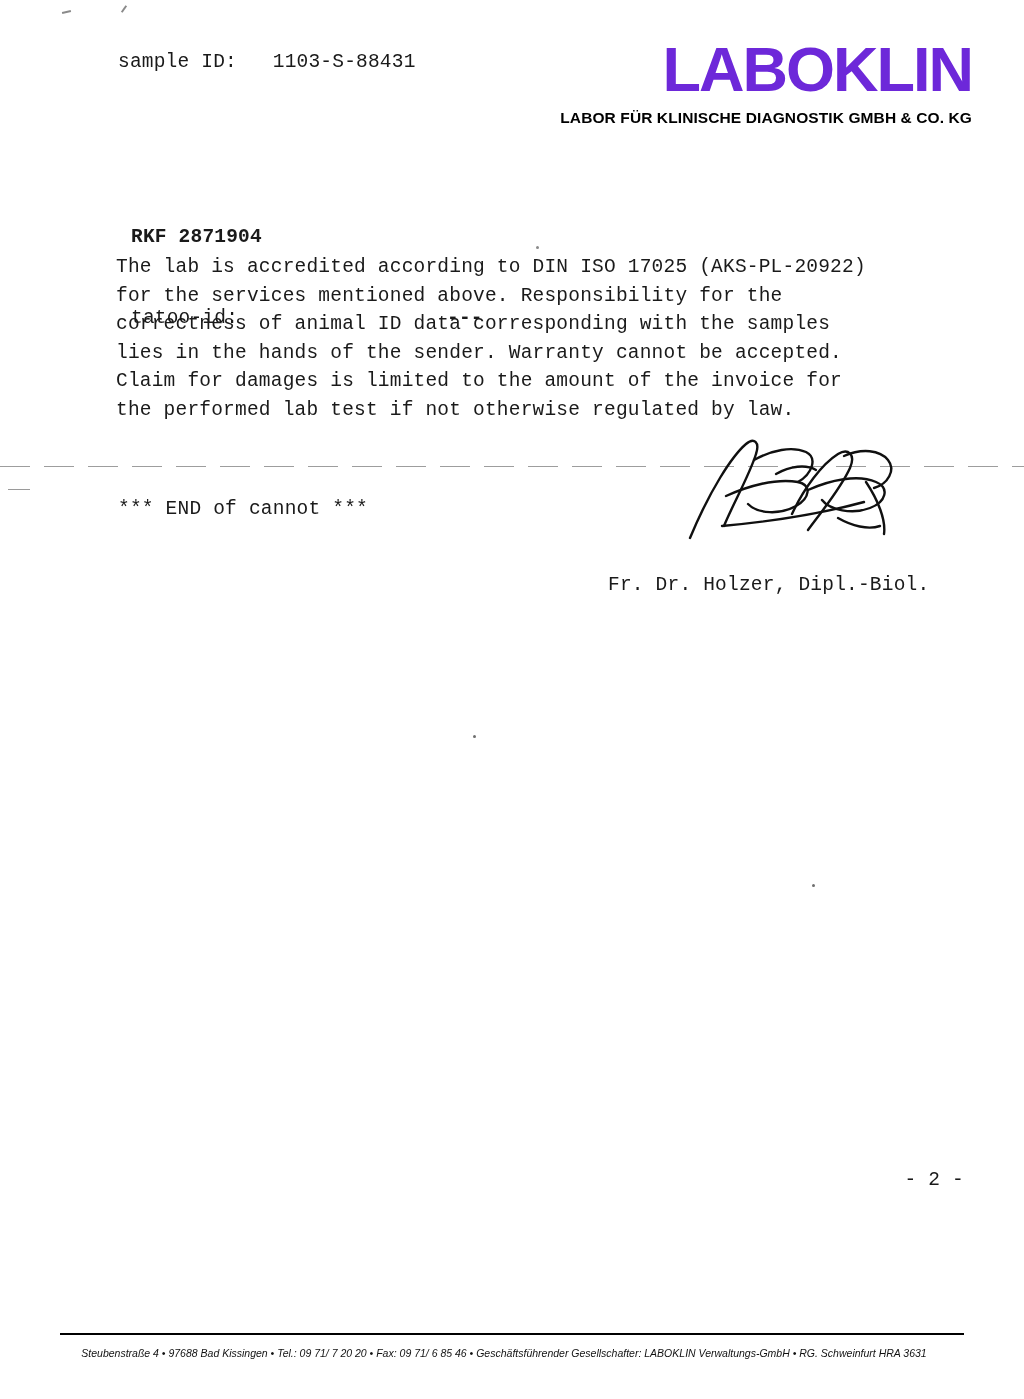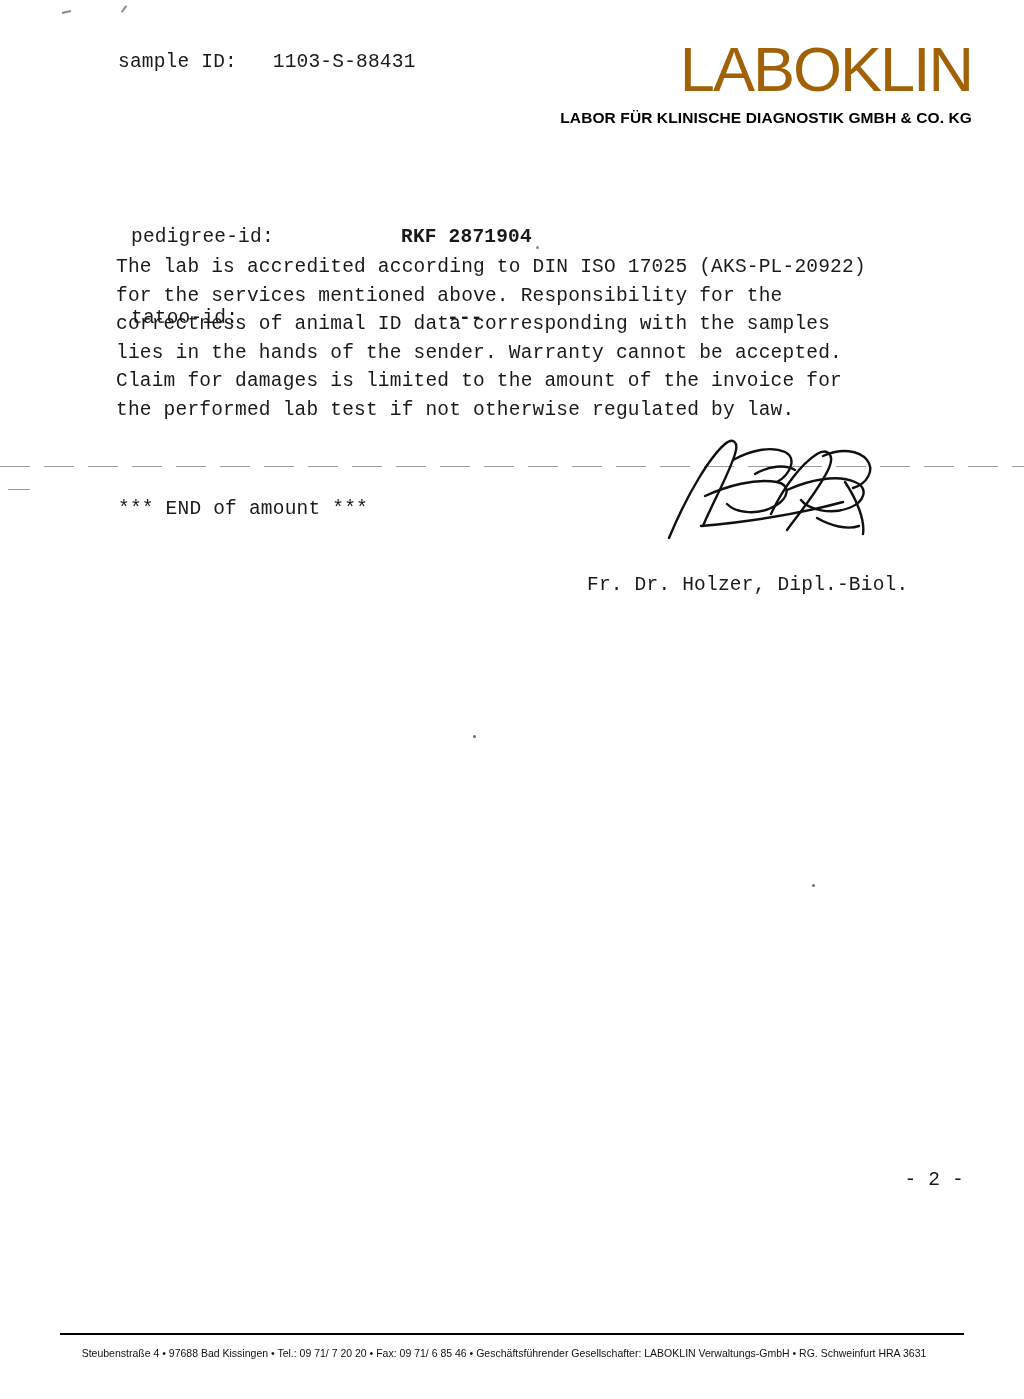--- a/index.html
+++ b/index.html
@@ -67,25 +67,25 @@
 
   
   #logo-block {
     position: absolute;
     right: 52px;
     top: 38px;
     text-align: right;
   }
   #logo-word {
     font-family: "Liberation Sans", sans-serif;
-    font-weight: normal;
+    font-weight: bold;
     font-size: 63px;
     letter-spacing: -2px;
     line-height: 62px;
-    color: #a16207;
+    color: #6d28d9;
     display: block;
   }
   #logo-sub {
     font-family: "Liberation Sans", sans-serif;
     font-weight: bold;
     font-size: 15.5px;
     letter-spacing: 0.1px;
     margin-top: 9px;
     color: #000;
     display: block;
@@ -127,21 +127,21 @@
   
   #end-of-report {
     position: absolute;
     left: 118px;
     top: 496px;
   }
 
   
   #signature-area {
     position: absolute;
-    left: 579px;
+    left: 600px;
     top: 430px;
     width: 400px;
     height: 150px;
   }
   #signature-svg {
     position: absolute;
     left: 80px;
     top: 0px;
   }
   #signature-lines {
@@ -170,20 +170,21 @@
   #footer {
     position: absolute;
     left: 0;
     right: 16px;
     top: 1347px;
     text-align: center;
     font-family: "Liberation Sans", sans-serif;
     font-size: 10.5px;
     line-height: 13.5px;
     color: #111;
+    font-style: italic;
   }
 </style>
 </head>
 <body>
 
 <div class="page">
 
   <div class="artifact a1"></div>
   <div class="artifact a2"></div>
   <div class="artifact a3"></div>
@@ -194,37 +195,36 @@
 
   <div id="sample-id-line" class="mono">sample ID:   1103-S-88431</div>
 
   <div id="logo-block">
     <span id="logo-word">LABOKLIN</span>
     <span id="logo-sub">LABOR FÜR KLINISCHE DIAGNOSTIK GMBH &amp; CO. KG</span>
   </div>
 
   <div id="id-table" class="mono">
     <div class="row">
-      <span class="label">pedigree-id:</span>
       <span class="value">RKF 2871904</span>
     </div>
     <div class="row">
       <span class="label">tatoo-id:</span>
       <span class="value dashes">---</span>
     </div>
   </div>
 
   <div id="accreditation" class="mono">The lab is accredited according to DIN ISO 17025 (AKS-PL-20922)
 for the services mentioned above. Responsibility for the
 correctness of animal ID data corresponding with the samples
 lies in the hands of the sender. Warranty cannot be accepted.
 Claim for damages is limited to the amount of the invoice for
 the performed lab test if not otherwise regulated by law.</div>
 
-  <div id="end-of-report" class="mono">*** END of amount ***</div>
+  <div id="end-of-report" class="mono">*** END of cannot ***</div>
 
   <div id="signature-area">
     <svg id="signature-svg" width="300" height="120" viewBox="0 0 300 120">
       <g fill="none" stroke="#101010" stroke-width="2.4" stroke-linecap="round" stroke-linejoin="round">
         <path d="M10 108 C30 60, 52 26, 66 14 C74 7, 80 12, 76 24 C70 44, 52 76, 44 96"></path>
         <path d="M46 66 C68 56, 96 48, 118 52 C132 55, 130 68, 116 76 C100 85, 78 84, 68 74"></path>
         <path d="M74 30 C92 20, 112 16, 126 22 C138 28, 132 44, 118 52"></path>
         <path d="M112 84 C124 58, 142 34, 158 24 C168 18, 176 24, 170 38 C160 60, 138 86, 128 100"></path>
         <path d="M128 60 C150 50, 178 44, 196 52 C210 58, 206 72, 190 78 C172 85, 150 80, 142 70"></path>
         <path d="M164 26 C182 18, 200 20, 208 30 C216 40, 208 54, 194 58"></path>

